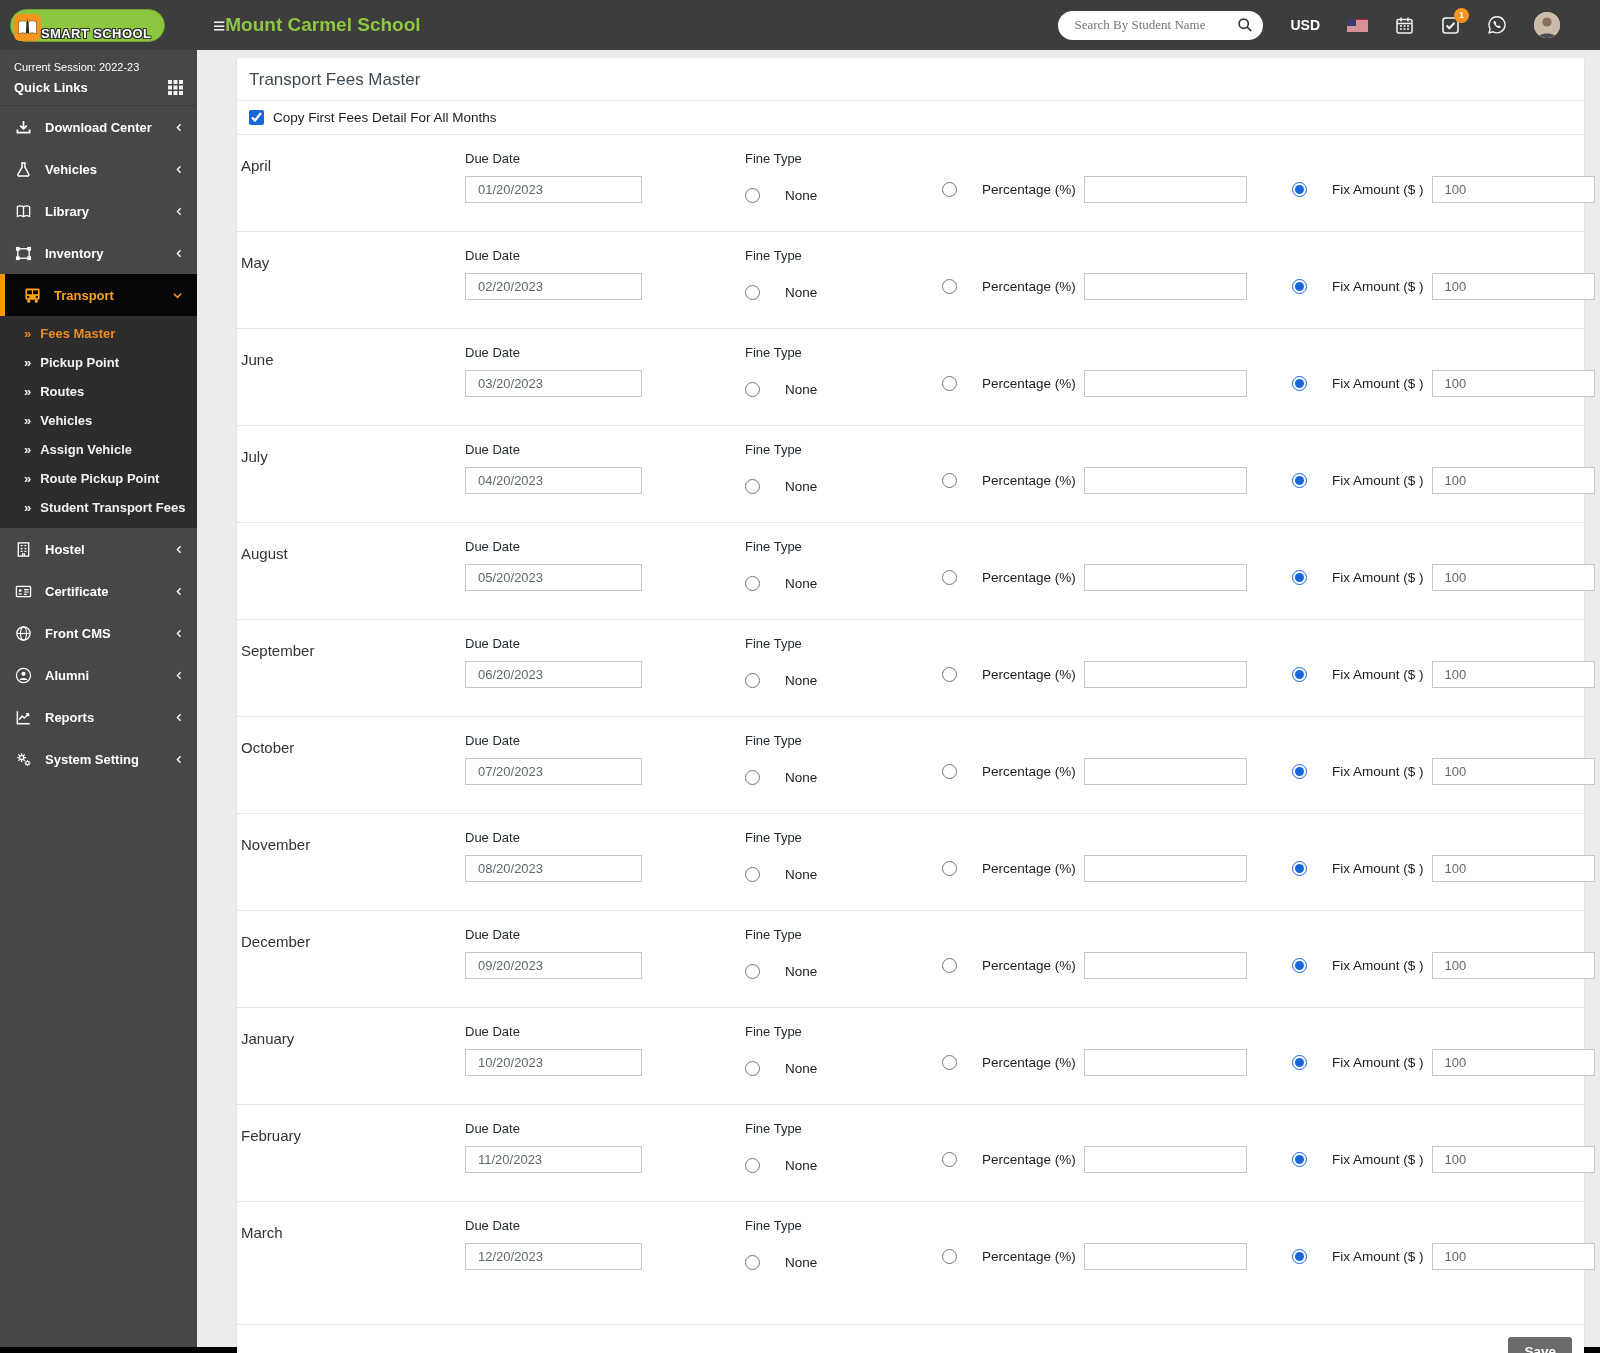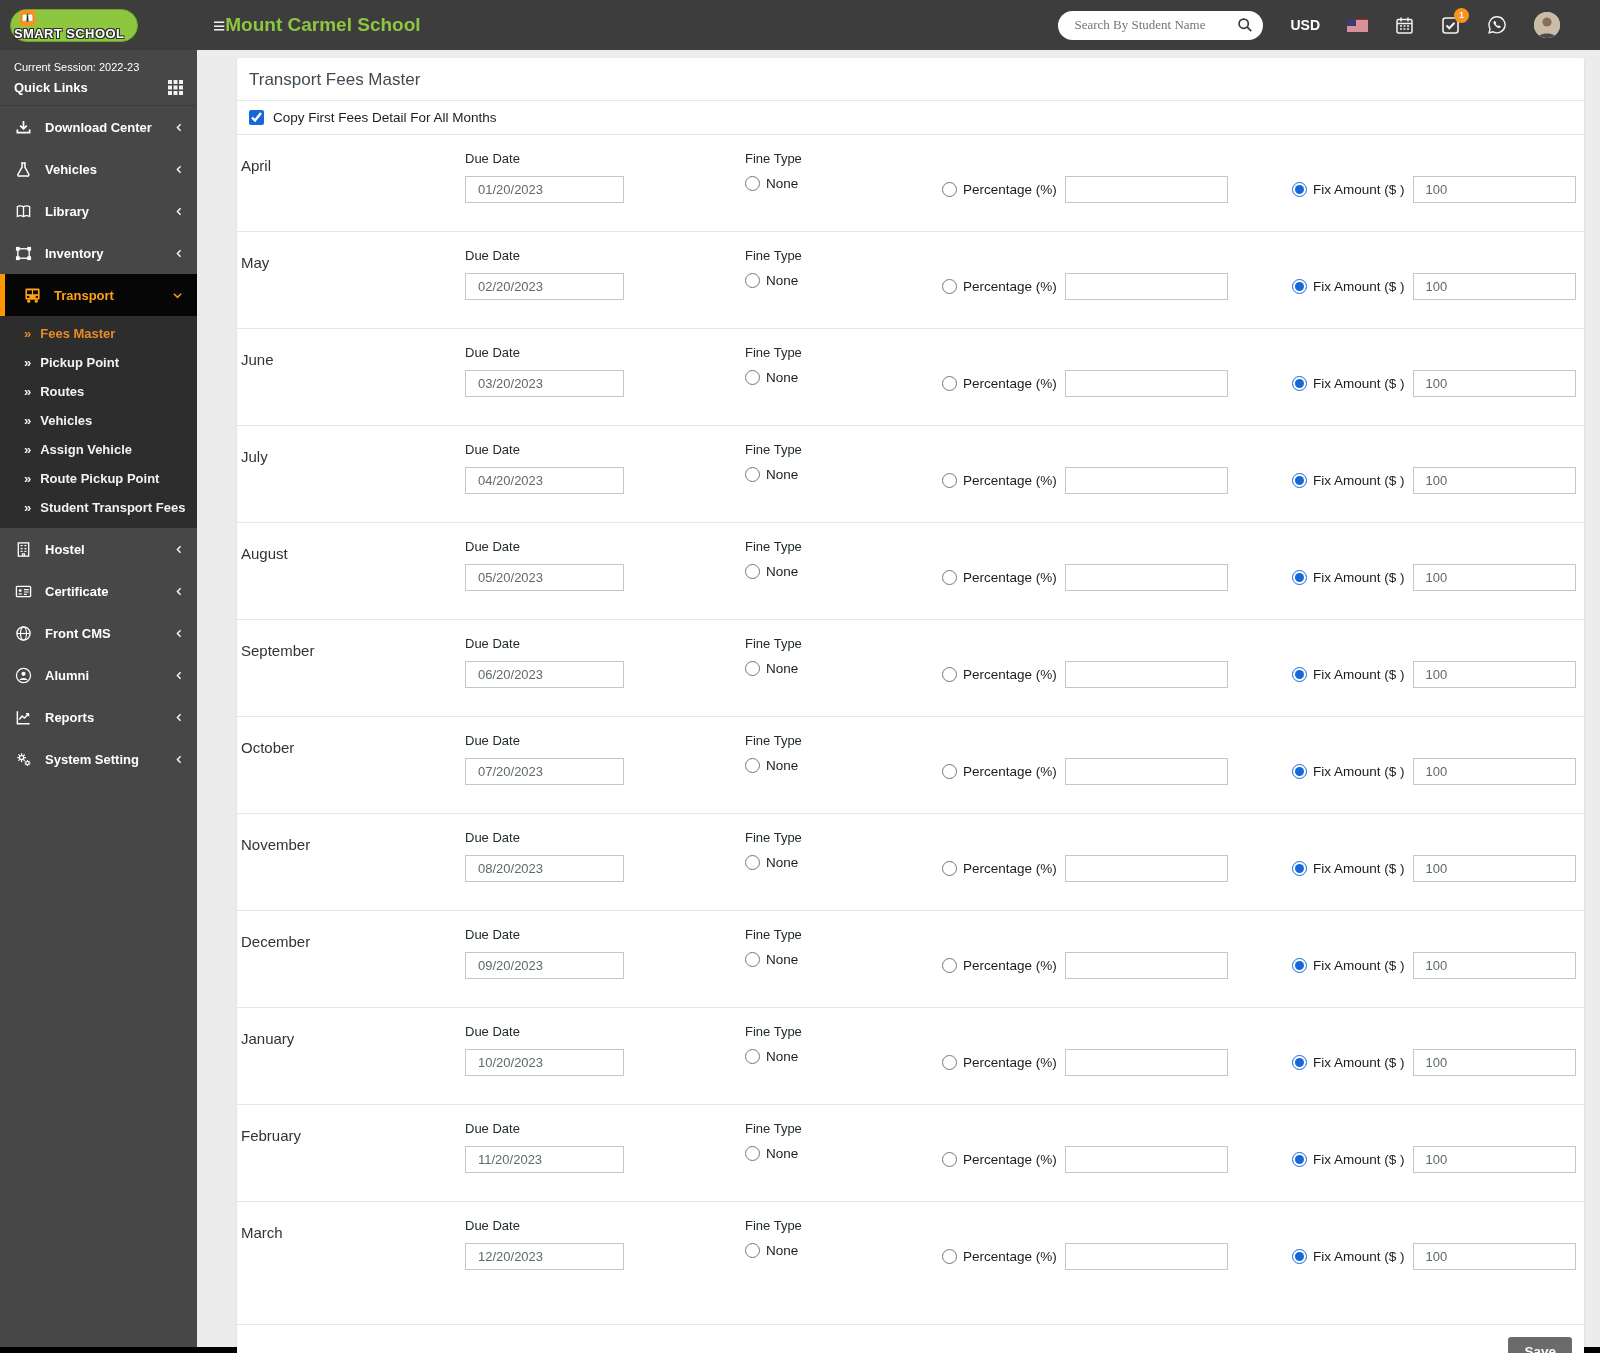--- a/index.html
+++ b/index.html
@@ -6,21 +6,21 @@
   html,body { margin:0; padding:0; }
   body {
     width:1600px; height:1353px; overflow:hidden;
     font-family:"Liberation Sans", sans-serif;
     background:#ececec;
   }
   
   .topbar { height:50px; background:#3d3d3d; display:flex; align-items:center; }
   .logo-area { flex:0 0 197px; height:50px; display:flex; align-items:center; padding-left:10px; }
   .logo-pill { background:#8dc63f; border:1px solid #6fa32e; border-radius:17px; height:33px;
-    display:flex; align-items:flex-start; padding:0 13px 0 3px;flex-direction:column; }
+    display:flex; align-items:flex-end; padding:0 13px 0 3px; }
   .logo-book { width:27px; height:27px; display:block; }
   .logo-text { font-size:13px; font-weight:bold; color:#fff; letter-spacing:.4px; white-space:nowrap;
     text-shadow:1px 1px 0 #2c2c2c,-1px 1px 0 #2c2c2c,1px -1px 0 #2c2c2c,-1px -1px 0 #2c2c2c; }
   .hamburger { color:#efefef; font-size:21px; font-weight:bold; margin-left:16px; cursor:pointer; line-height:1; }
   .school-name { color:#8dc63f; font-size:19px; font-weight:bold; white-space:nowrap; }
   .top-right { margin-left:auto; display:flex; align-items:center; gap:27px; padding-right:40px; }
   .search-pill { background:#fff; border-radius:15px; height:29px; width:205px;
     display:flex; align-items:center; padding:0 10px 0 14px; }
   .search-pill input { border:none; outline:none; flex:1; min-width:0; font-size:13px; color:#555;
     font-family:Liberation Serif, serif; background:transparent; }
@@ -54,23 +54,23 @@
   .card-title { font-size:17px; color:#404a52; padding:12px 12px 10px; line-height:20px; border-bottom:1px solid #e9e9e9; }
   .copy-row { display:flex; align-items:center; gap:9px; padding:9px 12px; font-size:13.5px; color:#1d1d1d; }
   .copy-row input { width:15px; height:15px; accent-color:#1668d9; margin:0; cursor:pointer; }
   .months { padding-bottom:26px; }
   .month-row { display:grid; grid-template-columns:224px 280px 197px 350px 1fr;
     border-top:1px solid #e6e6e6; padding:8px 24px 28px 4px; }
   .month-name { font-size:15px; color:#333; padding-top:14px; }
   .field-label { font-size:13px; color:#212b30; margin:6px 0 8px; line-height:19px; }
   .text-input { height:27px; border:1px solid #c6c6c6; border-radius:0; font-size:13px; color:#5f6a6e;
     padding:0 12px; background:#fff; outline:none; font-family:"Liberation Sans", sans-serif; }
-  .due-input { width:159px; }
+  .due-input { width:177px; }
   .pct-input, .fix-input { width:163px; }
-  .radio-wrap { display:flex; align-items:flex-start; gap:6px; font-size:13.5px; color:#1d1d1d; cursor:pointer; white-space:nowrap; }
+  .radio-wrap { display:flex; align-items:flex-end; gap:25px; font-size:13.5px; color:#1d1d1d; cursor:pointer; white-space:nowrap; }
   .radio-wrap input { width:15px; height:15px; accent-color:#1668d9; margin:0; cursor:pointer; }
   .fine-col .radio-wrap { height:27px; }
   .inline-col { display:flex; align-items:center; gap:8px; padding-top:33px; }
   .card-footer { border-top:1px solid #e6e6e6; padding:12px 12px 16px; display:flex; justify-content:flex-end; }
   .save-btn { background:#6b6b6b; color:#fff; border:none; border-radius:3px; font-size:13.5px; font-weight:bold;
     padding:7px 16px; cursor:pointer; font-family:"Liberation Sans", sans-serif; }
   .bottom-bar { height:6px; background:#000; }
 </style>
 </head>
 <body>

